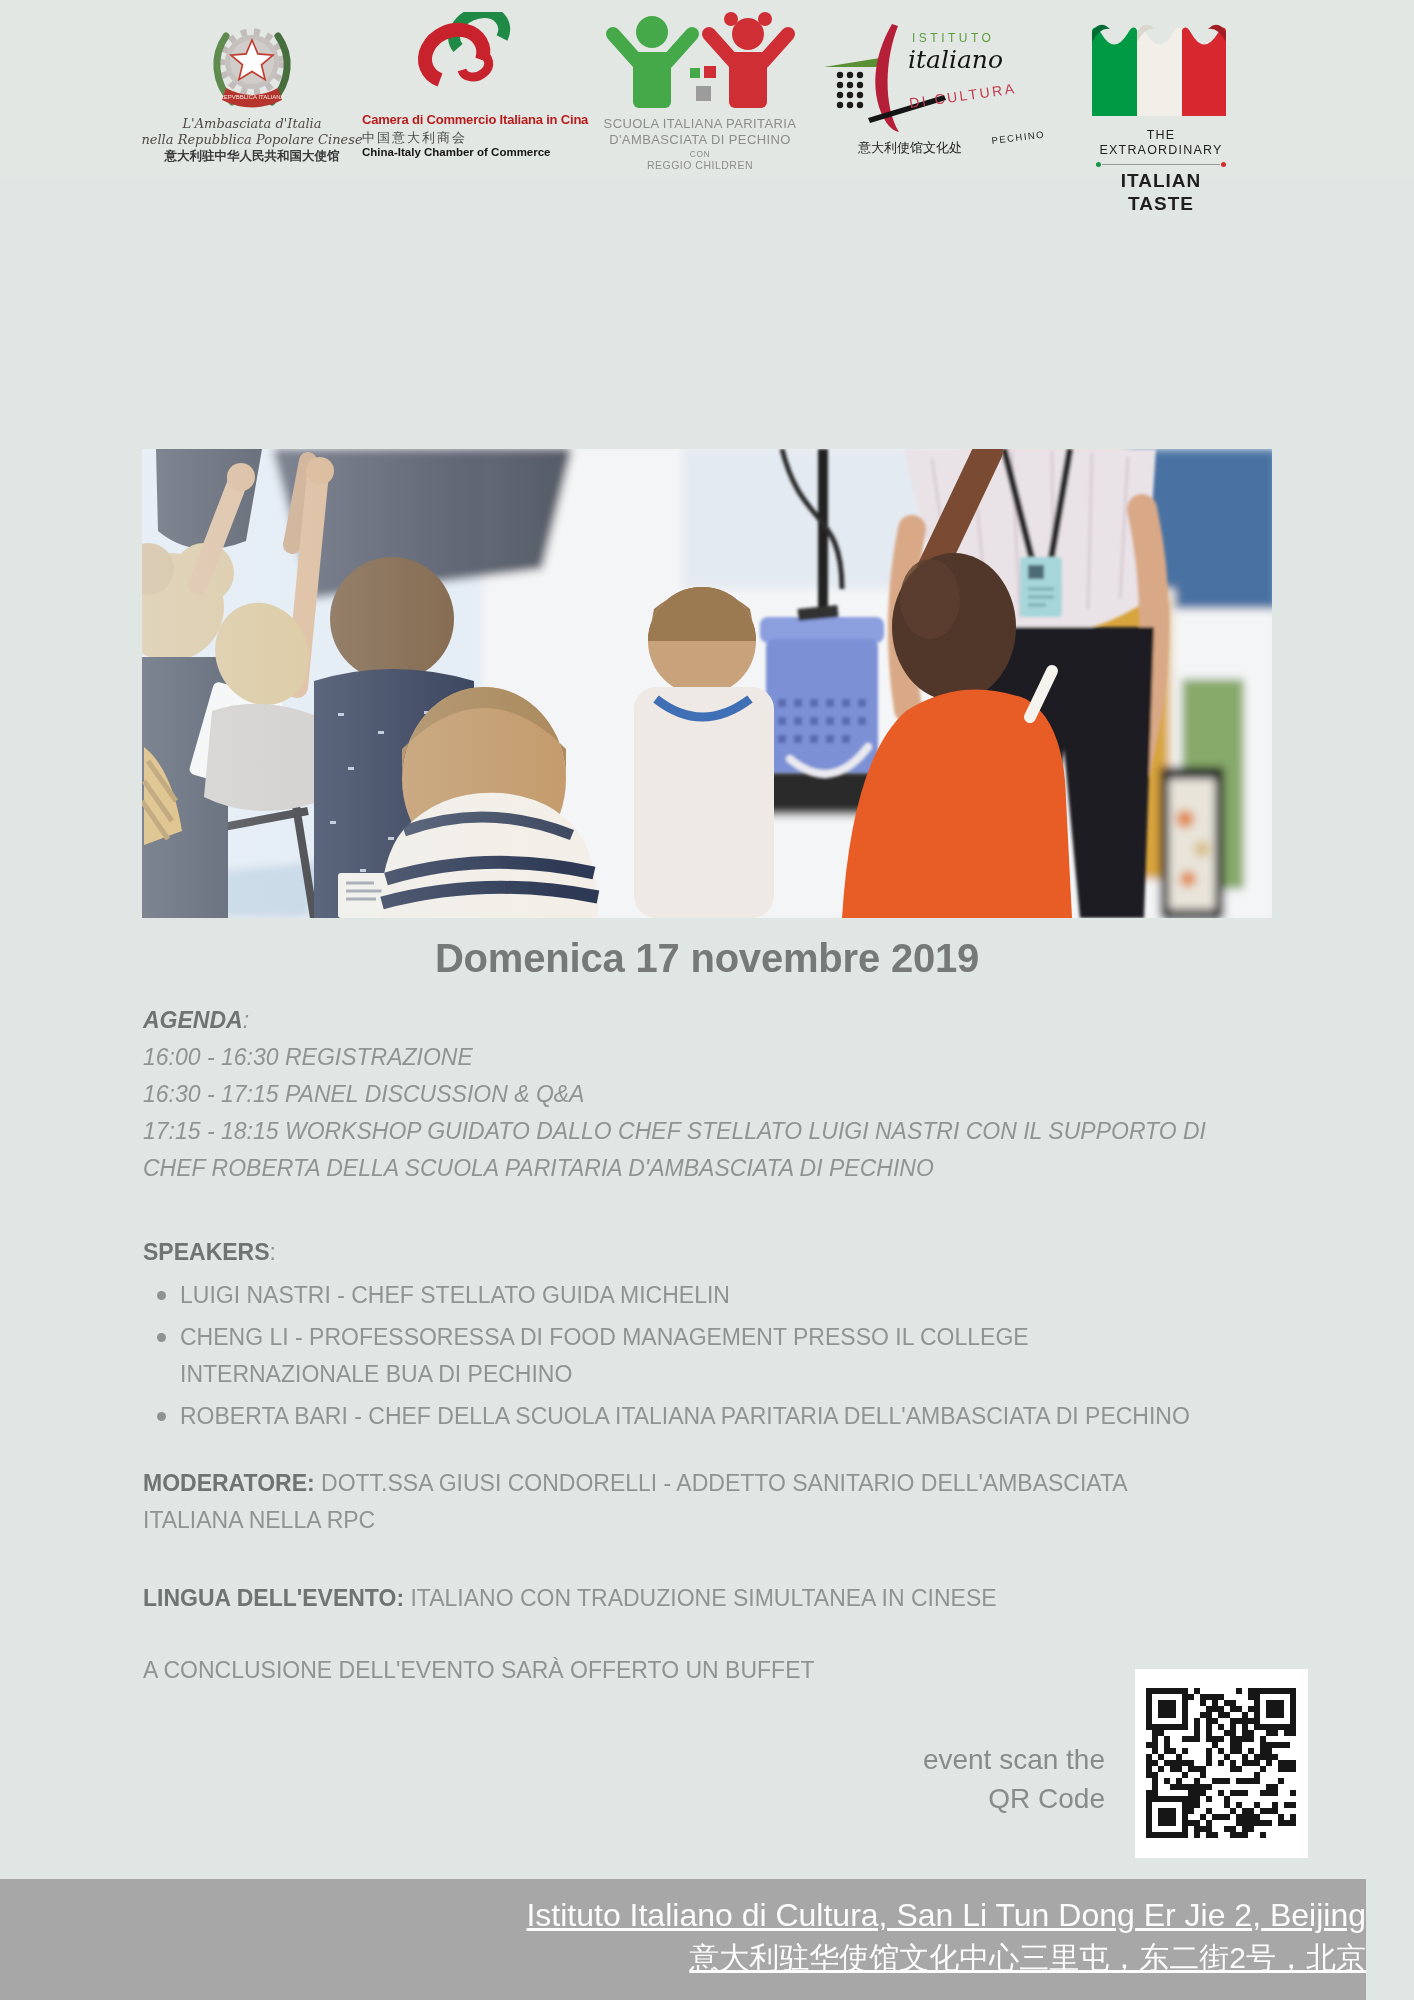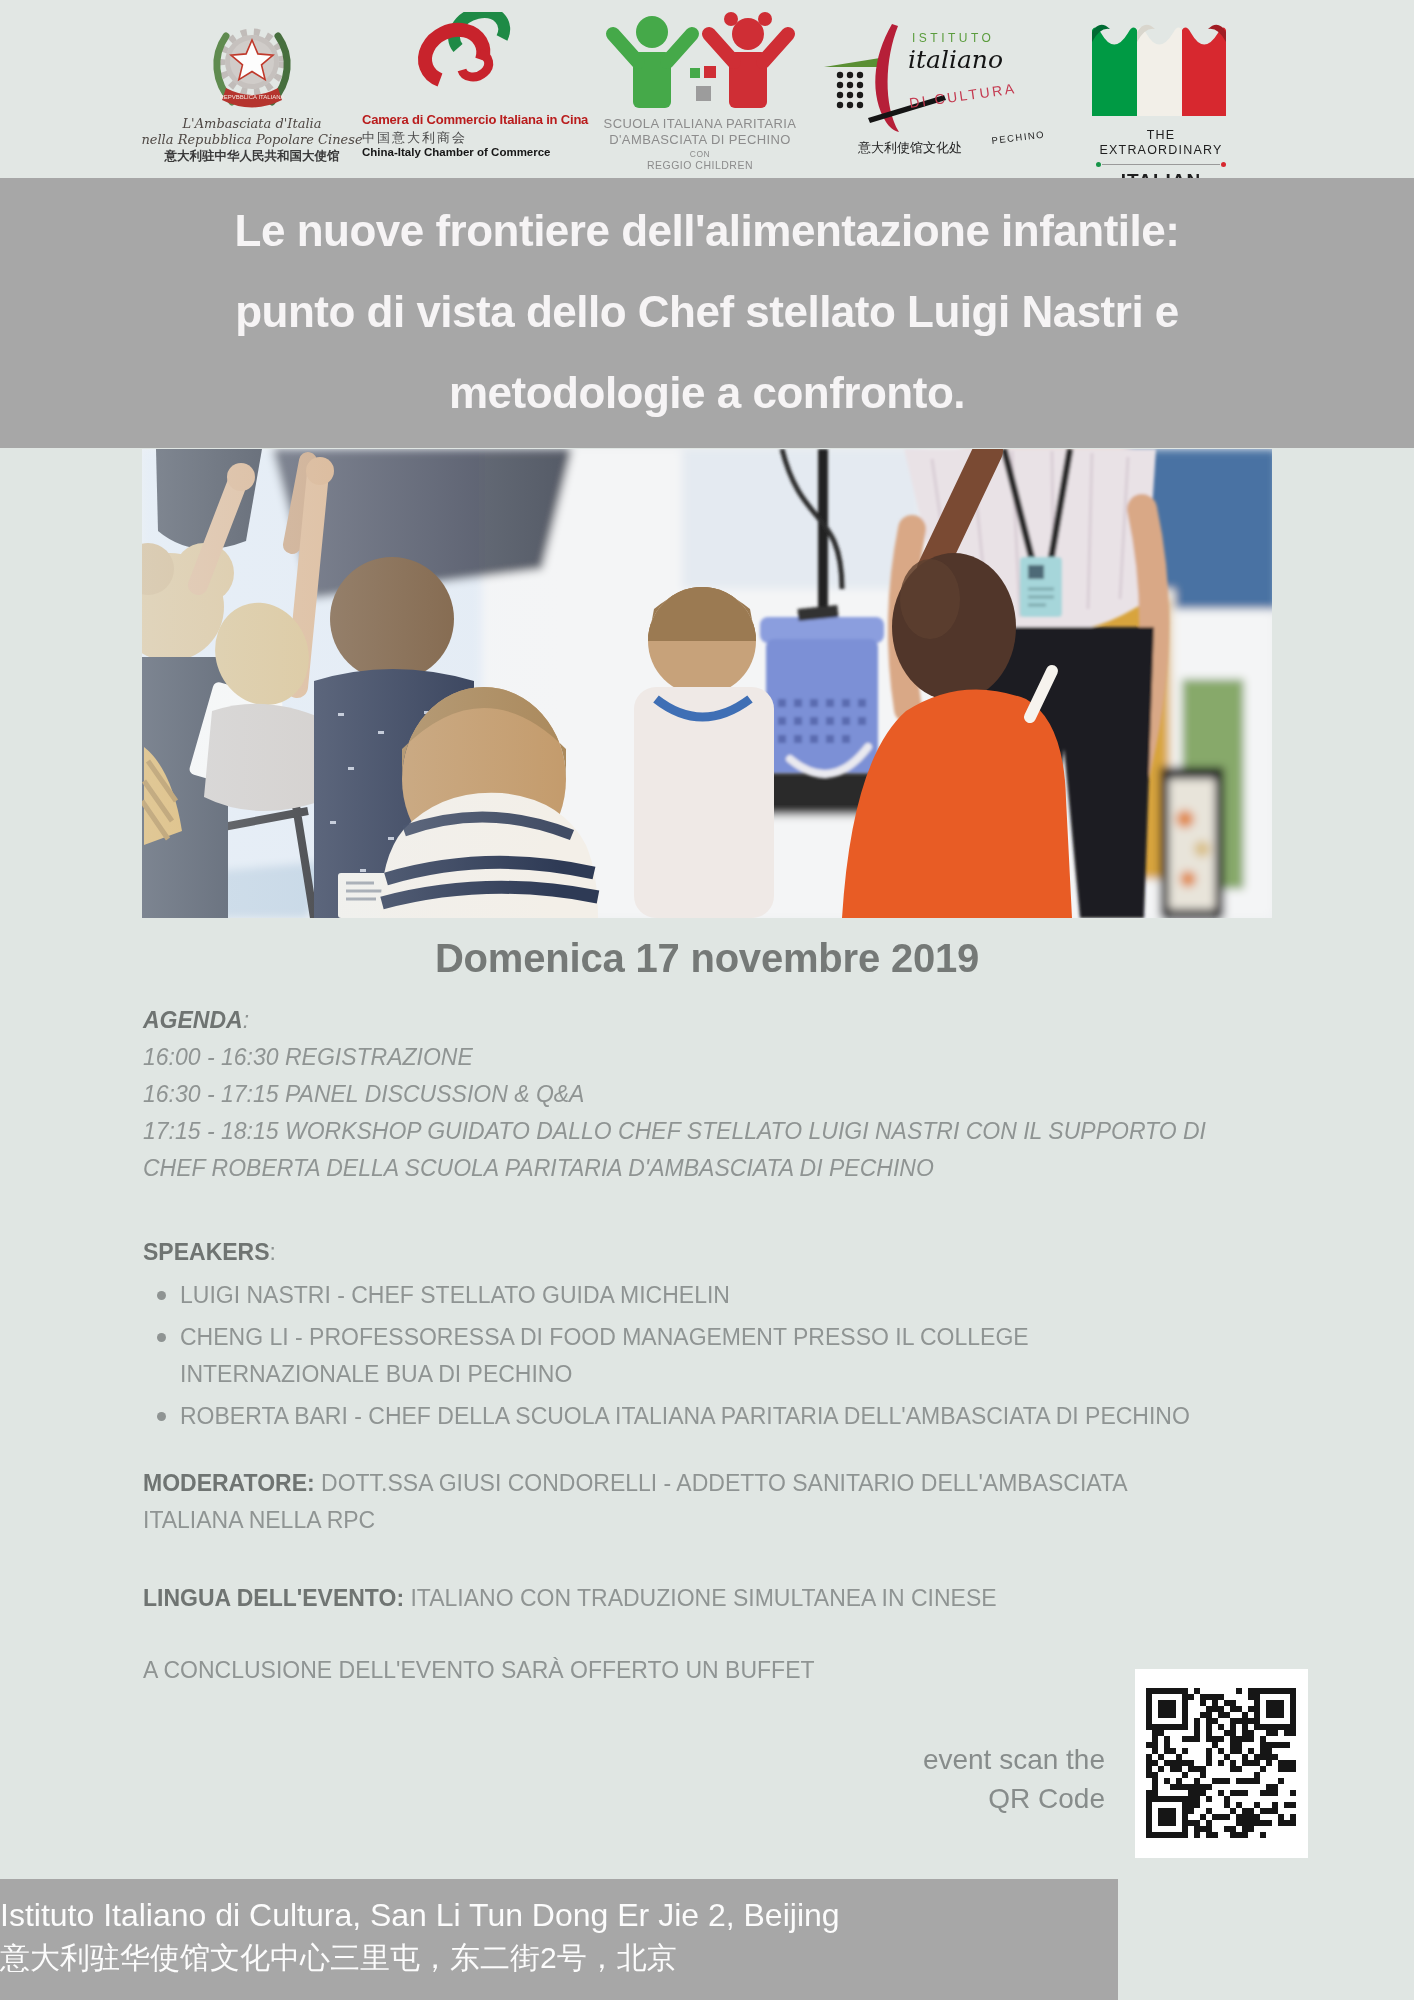--- a/index.html
+++ b/index.html
@@ -59,21 +59,21 @@
   .language{position:absolute;left:0;top:578px;}
   .buffet{position:absolute;left:0;top:650px;}
   
   .register{
     position:absolute;right:309px;top:1740px;width:330px;text-align:right;
     font-size:28px;line-height:39px;color:#878c8b;
   }
   .qr{position:absolute;left:1135px;top:1669px;width:173px;height:189px;background:#ffffff;}
   .qr svg{position:absolute;left:11px;top:19px;}
   
-  .footer{position:absolute;left:0;top:1879px;width:1118px;height:121px;background:#a7a7a7;color:#fcfcfc;text-align:left;}
+  .footer{position:absolute;left:0;top:1879px;width:1366px;height:121px;background:#a7a7a7;color:#fcfcfc;text-align:right;text-decoration:underline;}
   .footer .f1{padding-top:14px;font-size:32px;line-height:44px;}
   .footer .f2{font-size:30px;line-height:42px;}
 </style>
 </head>
 <body>
 
 <div class="page">
 
   <header class="logos">
 
@@ -171,27 +171,20 @@
       <div class="l1">THE EXTRAORDINARY</div>
       <div class="taste-divider">
         <span class="dg"></span>
         <span class="bar"></span>
         <span class="dr"></span>
       </div>
       <div class="l2">ITALIAN TASTE</div>
     </div>
   </header>
 
-  <section class="banner">
-    <div class="wrap">
-      <div class="tl">Le nuove frontiere dell'alimentazione infantile:</div>
-      <div class="tl">punto di vista dello Chef stellato Luigi Nastri e</div>
-      <div class="tl">metodologie a confronto.</div>
-    </div>
-  </section>
 
   <div class="photo">
     <svg width="1130" height="469" viewBox="0 0 1130 469" preserveAspectRatio="none">
       <defs>
         <filter id="b2" x="-10%" y="-10%" width="120%" height="120%">
             <feGaussianBlur stdDeviation="4"></feGaussianBlur>
           </filter>
         <filter id="b1" x="-10%" y="-10%" width="120%" height="120%">
             <feGaussianBlur stdDeviation="1.5"></feGaussianBlur>
           </filter>

